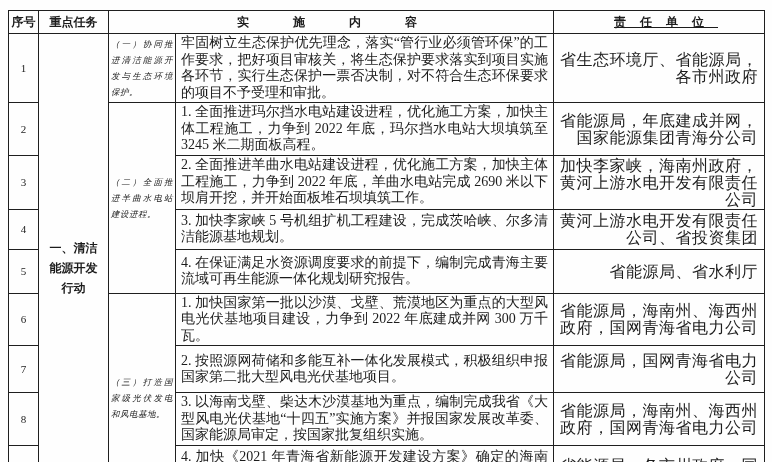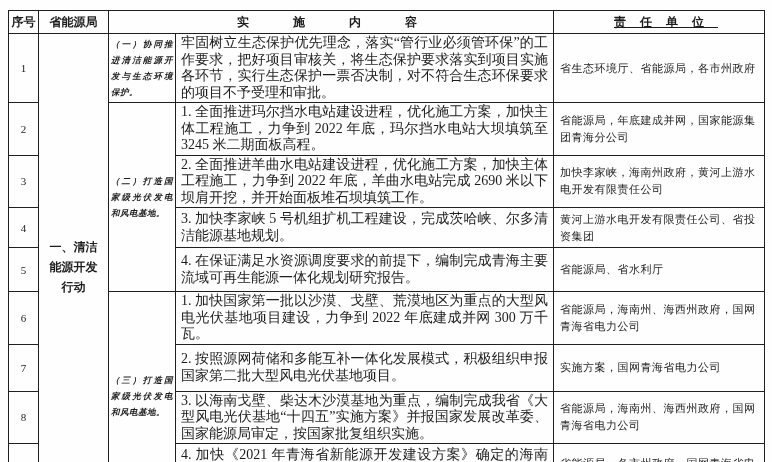--- a/index.html
+++ b/index.html
@@ -77,70 +77,69 @@
   }
   td.sub {
     font-style: italic;
     font-size: 8.5px;
     line-height: 16px;
     letter-spacing: 0.5px;
     text-align: justify;
     text-justify: inter-character;
     vertical-align: middle;
     padding: 1px 2px;
-    font-weight: bold;
   }
   td.content {
     font-size: 14px;
     line-height: 16.5px;
     text-align: justify;
     text-justify: inter-character;
     vertical-align: middle;
     padding: 1px 5px;
   }
   td.unit {
-    font-size: 11px;
+    font-size: 16px;
     line-height: 17px;
-    text-align: left;
+    text-align: right;
     vertical-align: middle;
     padding: 1px 6px;
     letter-spacing: 0.5px;
   }
 </style>
 </head>
 <body>
 
 <div class="page">
   <table class="doc-table">
     <colgroup>
       <col style="width:30px">
       <col style="width:70px">
       <col style="width:67px">
       <col style="width:378px">
       <col style="width:211px">
     </colgroup>
     <tbody>
       <tr class="hdr">
         <th class="hcell">序号</th>
-        <th class="hcell">省能源局</th>
+        <th class="hcell">重点任务</th>
         <th class="hcell spread-wide" colspan="2">实施内容</th>
         <th class="hcell spread-narrow">责任单位</th>
       </tr>
 
       <tr class="r1">
         <td class="no">1</td>
         <td class="group" rowspan="9">一、清洁能源开发行动</td>
         <td class="sub">（一）协同推进清洁能源开发与生态环境保护。</td>
         <td class="content">牢固树立生态保护优先理念，落实“管行业必须管环保”的工作要求，把好项目审核关，将生态保护要求落实到项目实施各环节，实行生态保护一票否决制，对不符合生态环保要求的项目不予受理和审批。</td>
         <td class="unit">省生态环境厅、省能源局，各市州政府</td>
       </tr>
 
       <tr class="r2">
         <td class="no">2</td>
-        <td class="sub" rowspan="4">（二）打造国家级光伏发电和风电基地。</td>
+        <td class="sub" rowspan="4">（二）全面推进羊曲水电站建设进程。</td>
         <td class="content">1. 全面推进玛尔挡水电站建设进程，优化施工方案，加快主体工程施工，力争到 2022 年底，玛尔挡水电站大坝填筑至 3245 米二期面板高程。</td>
         <td class="unit">省能源局，年底建成并网，国家能源集团青海分公司</td>
       </tr>
 
       <tr class="r3">
         <td class="no">3</td>
         <td class="content">2. 全面推进羊曲水电站建设进程，优化施工方案，加快主体工程施工，力争到 2022 年底，羊曲水电站完成 2690 米以下坝肩开挖，并开始面板堆石坝填筑工作。</td>
         <td class="unit">加快李家峡，海南州政府，黄河上游水电开发有限责任公司</td>
       </tr>
 
@@ -159,21 +158,21 @@
       <tr class="r6">
         <td class="no">6</td>
         <td class="sub" rowspan="4">（三）打造国家级光伏发电和风电基地。</td>
         <td class="content">1. 加快国家第一批以沙漠、戈壁、荒漠地区为重点的大型风电光伏基地项目建设，力争到 2022 年底建成并网 300 万千瓦。</td>
         <td class="unit">省能源局，海南州、海西州政府，国网青海省电力公司</td>
       </tr>
 
       <tr class="r7">
         <td class="no">7</td>
         <td class="content">2. 按照源网荷储和多能互补一体化发展模式，积极组织申报国家第二批大型风电光伏基地项目。</td>
-        <td class="unit">实施方案，国网青海省电力公司</td>
+        <td class="unit">省能源局，国网青海省电力公司</td>
       </tr>
 
       <tr class="r8">
         <td class="no">8</td>
         <td class="content">3. 以海南戈壁、柴达木沙漠基地为重点，编制完成我省《大型风电光伏基地“十四五”实施方案》并报国家发展改革委、国家能源局审定，按国家批复组织实施。</td>
         <td class="unit">省能源局，海南州、海西州政府，国网青海省电力公司</td>
       </tr>
 
       <tr class="r9">
         <td class="no">9</td>

